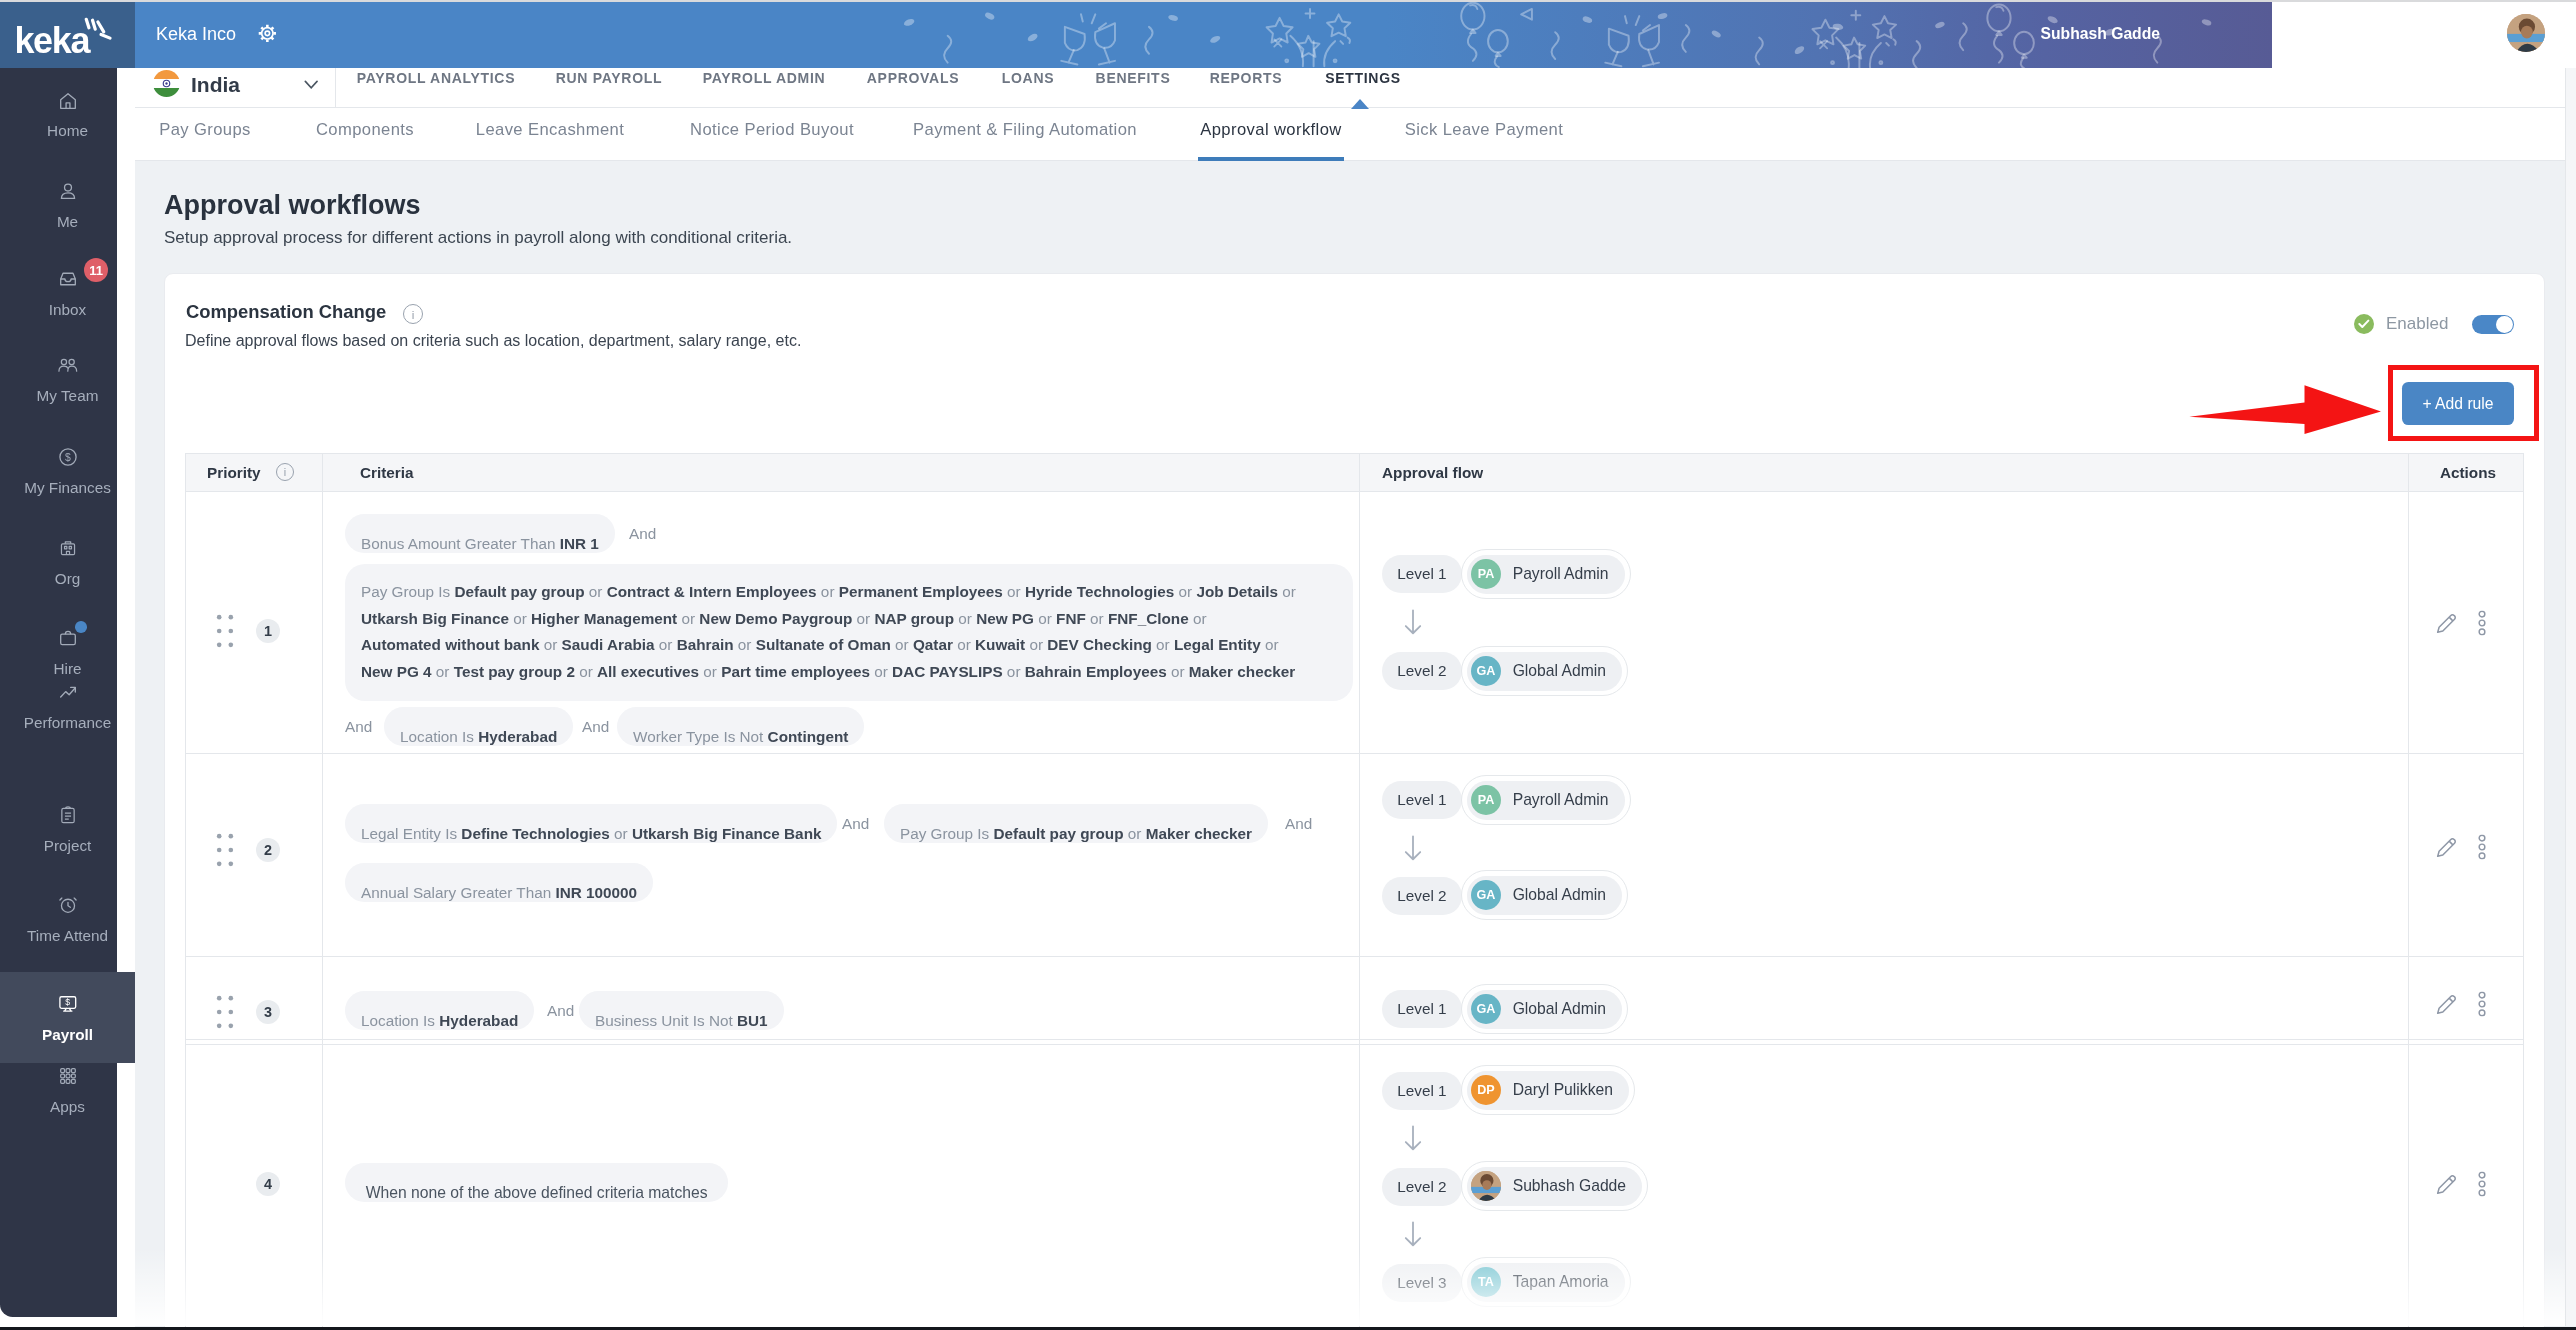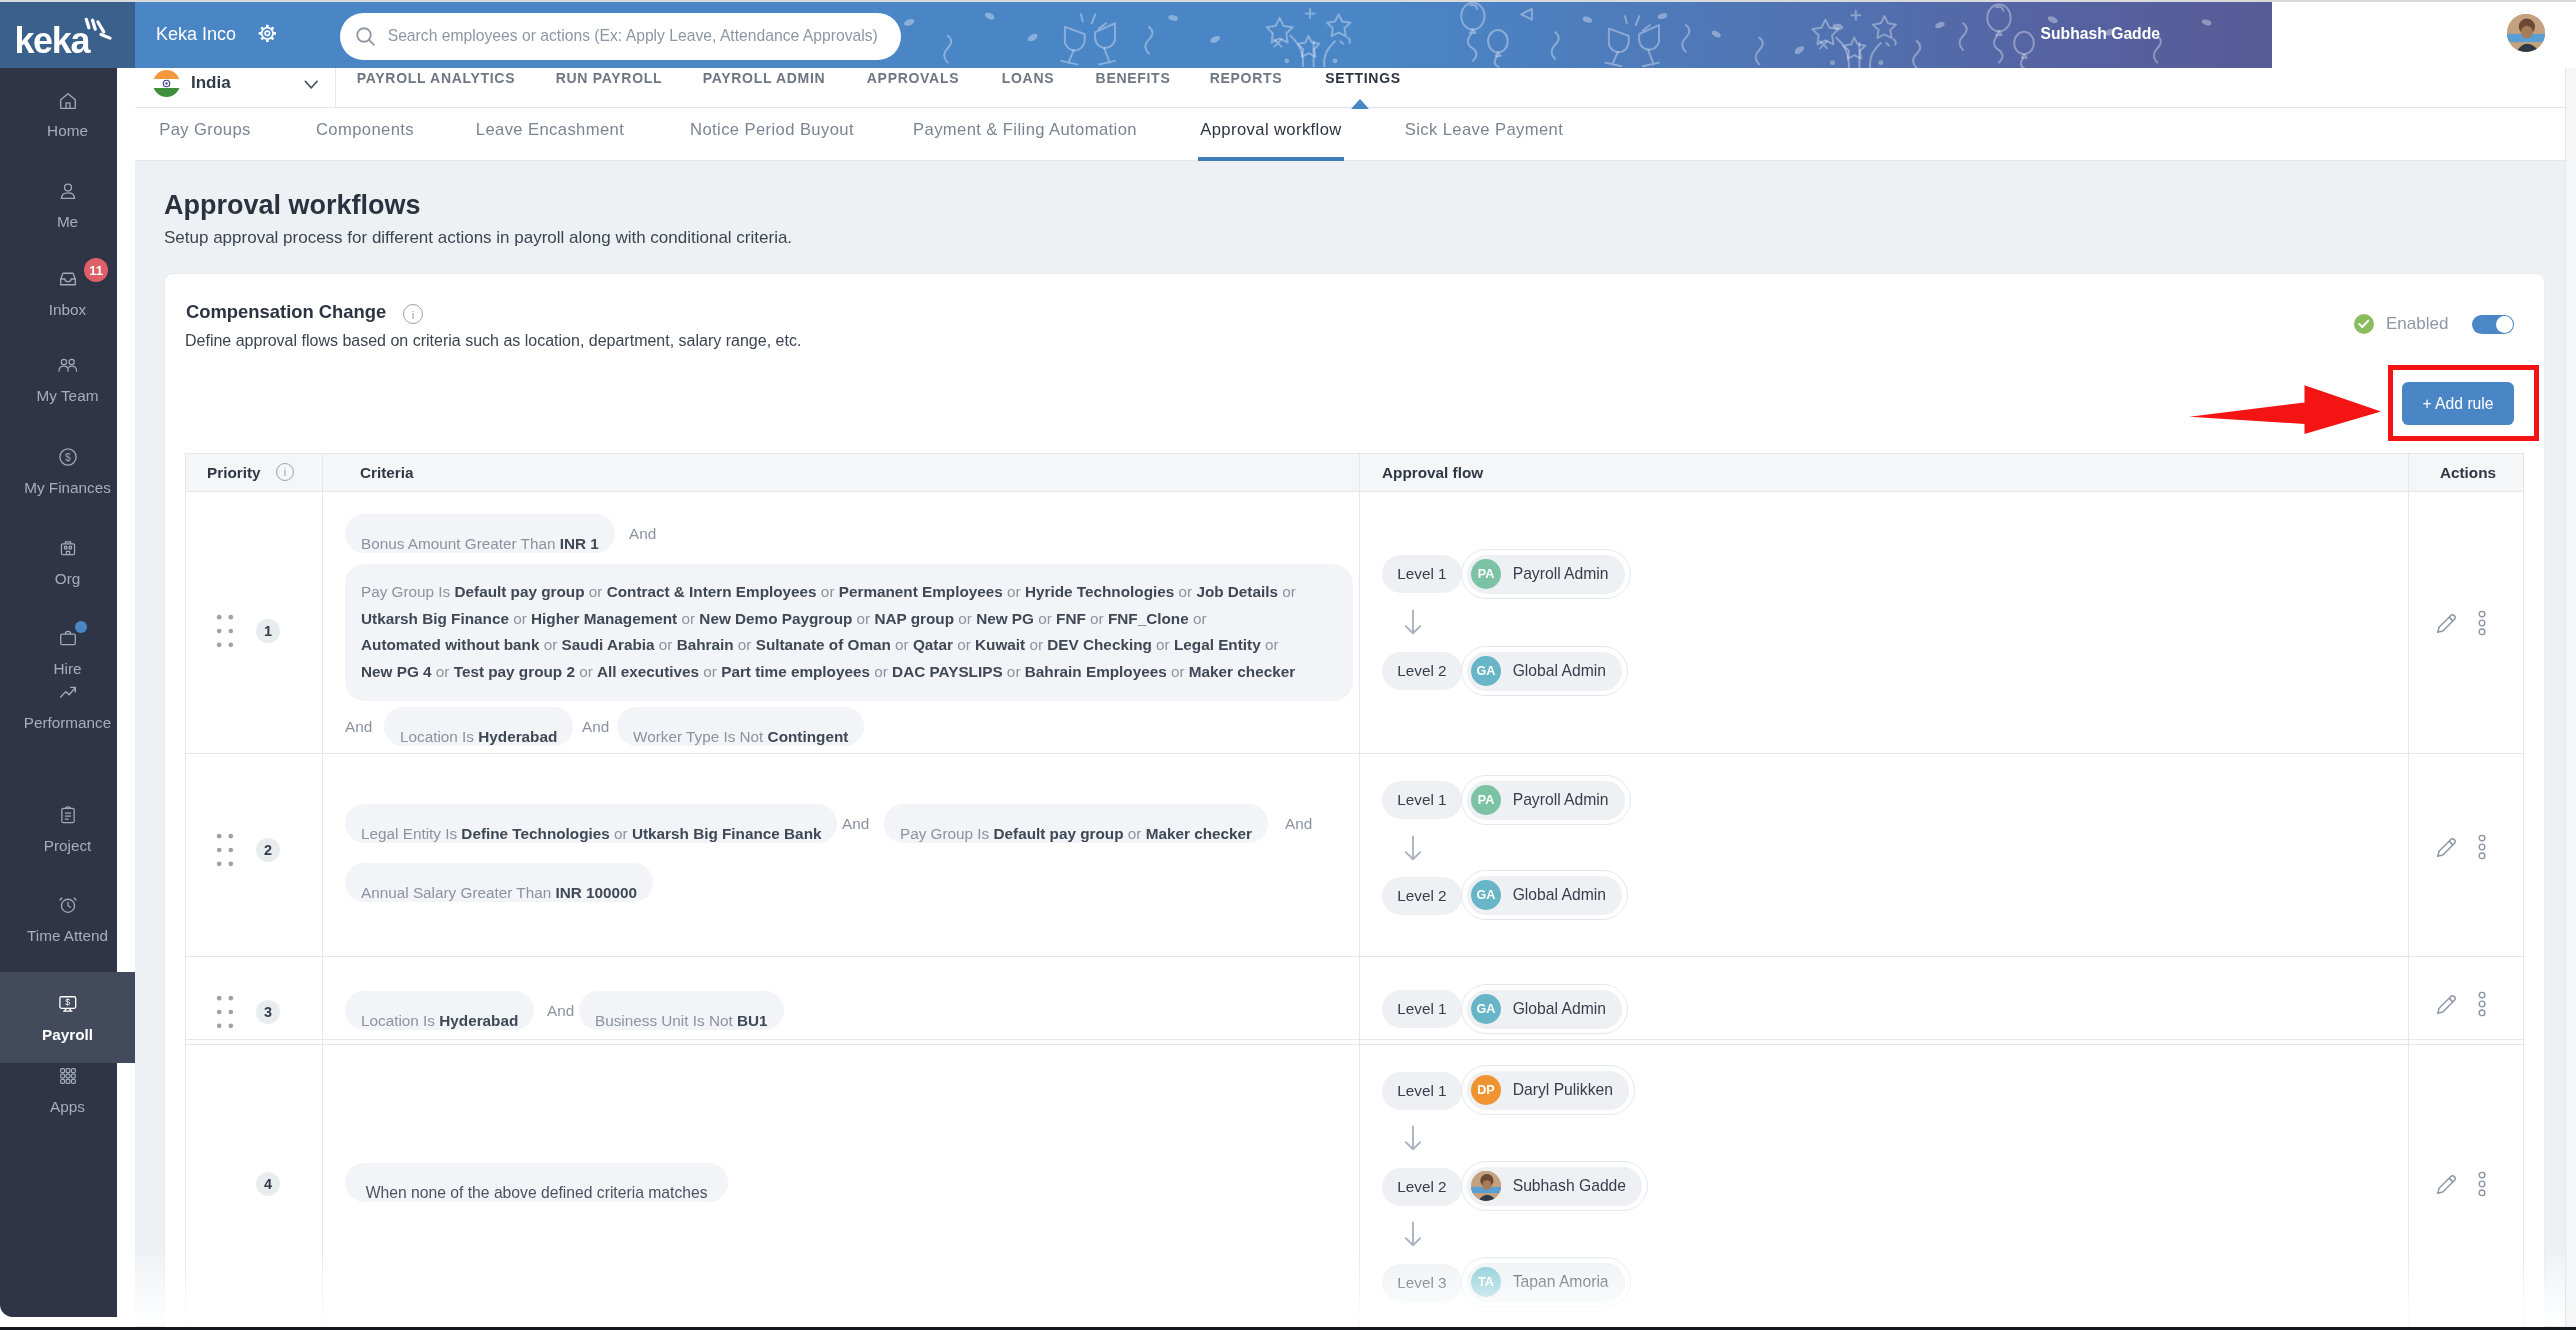--- a/index.html
+++ b/index.html
@@ -147,27 +147,20 @@
   </svg>
 </div>
 <div id="companyname">Keka Inco</div>
 <svg id="gear" width="20.7" height="20.7" viewBox="0 0 24 24" fill="none" stroke="#fff">
   <g stroke-width="3.0">
         <path d="M12 2 v3 M12 19 v3 M2 12 h3 M19 12 h3 M5 5 l2.1 2.1 M16.9 16.9 l2.1 2.1 M19 5 l-2.1 2.1 M7.1 16.9 L5 19"></path>
       </g>
   <circle cx="12" cy="12" r="6.6" stroke-width="1.9"></circle>
   <circle cx="12" cy="12" r="2.6" stroke-width="1.9"></circle>
 </svg>
-<div id="search">
-  <svg style="margin-left:15.3px" width="20.7" height="20.7" viewBox="0 0 23 23" fill="none" stroke="#8d97a4" stroke-width="2" stroke-linecap="round">
-    <circle cx="10" cy="10" r="7.5"></circle>
-        <path d="M15.5 15.5 L21 21"></path>
-  </svg>
-  <span class="ph">Search employees or actions (Ex: Apply Leave, Attendance Approvals)</span>
-</div>
 <div class="uname" style="right:112px;">Subhash Gadde</div>
 <svg class="abs" style="left:2479px;top:29px" width="14.4" height="10" viewBox="0 0 16 11" fill="none" stroke="#fff" stroke-width="2" stroke-linecap="round">
       <path d="M1.5 1.5 L8 8.5 L14.5 1.5"></path>
     </svg>
 <div id="avatar">
   <svg width="38" height="38" viewBox="0 0 42 42">
     <rect width="42" height="42" fill="#c4a280"></rect>
     <rect x="0" y="22" width="42" height="9" fill="#5a9fd4"></rect>
     <ellipse cx="22" cy="14" rx="9" ry="9" fill="#6b4a33"></ellipse>
     <ellipse cx="22" cy="20" rx="6.5" ry="7" fill="#a87b58"></ellipse>
@@ -290,21 +283,21 @@
         </clipPath>
       </defs>
       <g clip-path="url(#fc)">
         <rect width="30" height="10" fill="#f2993f"></rect>
         <rect y="10" width="30" height="10" fill="#fff"></rect>
         <rect y="20" width="30" height="10" fill="#3e8e3c"></rect>
         <circle cx="15" cy="15" r="3.6" fill="none" stroke="#3c3f8f" stroke-width="1.3"></circle>
         <circle cx="15" cy="15" r="1.3" fill="#3c3f8f"></circle>
       </g>
     </svg>
-  <span class="abs" style="left:56px;top:5.4px;font-size:17px;font-weight:bold;color:#323b48;">India</span>
+  <span class="abs" style="left:56px;top:5.4px;font-size:21px;font-weight:bold;color:#323b48;">India</span>
   <svg class="abs" style="left:169px;top:11.7px" width="14.4" height="10" viewBox="0 0 16 11" fill="none" stroke="#4a5561" stroke-width="1.8" stroke-linecap="round">
       <path d="M1.5 1.5 L8 8.5 L14.5 1.5"></path>
     </svg>
 </div>
 <div class="navtab" style="left:436px">PAYROLL ANALYTICS</div>
 <div class="navtab" style="left:609px">RUN PAYROLL</div>
 <div class="navtab" style="left:764px">PAYROLL ADMIN</div>
 <div class="navtab" style="left:913px">APPROVALS</div>
 <div class="navtab" style="left:1028px">LOANS</div>
 <div class="navtab" style="left:1133px">BENEFITS</div>

